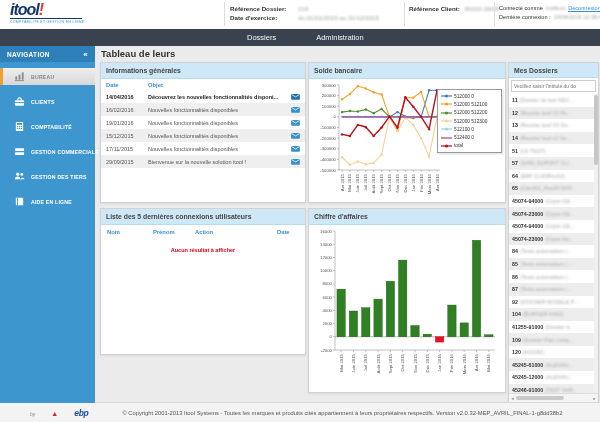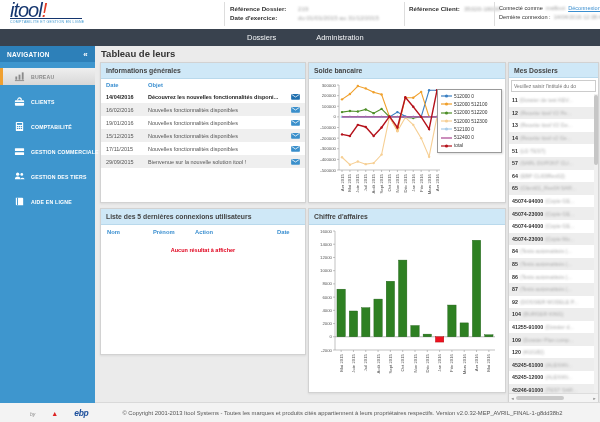--- a/index.html
+++ b/index.html
@@ -1,20 +1,20 @@
 <!DOCTYPE html>
 <html><head>
 <meta charset="utf-8">
 <style>
   html,body{margin:0;padding:0}
   body{width:600px;height:422px;position:relative;font-family:"Liberation Sans",sans-serif;background:#ebebeb;overflow:hidden}
   
   .header{position:absolute;top:0;left:0;width:600px;height:29px;background:#fff;border-bottom:1px solid #d5d5d5;z-index:5}
   .logo{position:absolute;left:10px;top:2px;cursor:pointer}
-  .logo-line{font-size:20px;font-weight:normal;font-style:italic;color:#14356e;letter-spacing:-1px;line-height:16px}
+  .logo-line{font-size:16px;font-weight:bold;font-style:italic;color:#14356e;letter-spacing:-1px;line-height:16px}
   .logo-excl{color:#e23b24}
   .logo-tag{font-size:3.5px;color:#3e96ce;letter-spacing:.3px;border-top:1.5px solid #14356e;padding-top:1px;width:72px;white-space:nowrap}
   .vdiv{position:absolute;top:2px;height:24px;width:1px;background:#ddd}
   .hfields{position:absolute;top:4px;font-size:6.2px;color:#333;line-height:9px}
   .fieldrow{display:flex;white-space:nowrap}
   .flabel{font-weight:bold;margin-right:4px}
   .fval{color:#8a8a8a}
   .blur{filter:blur(1px);opacity:.8}
   .logout-link{color:#3b8fd0;text-decoration:underline;cursor:pointer;margin-left:3px}
   

